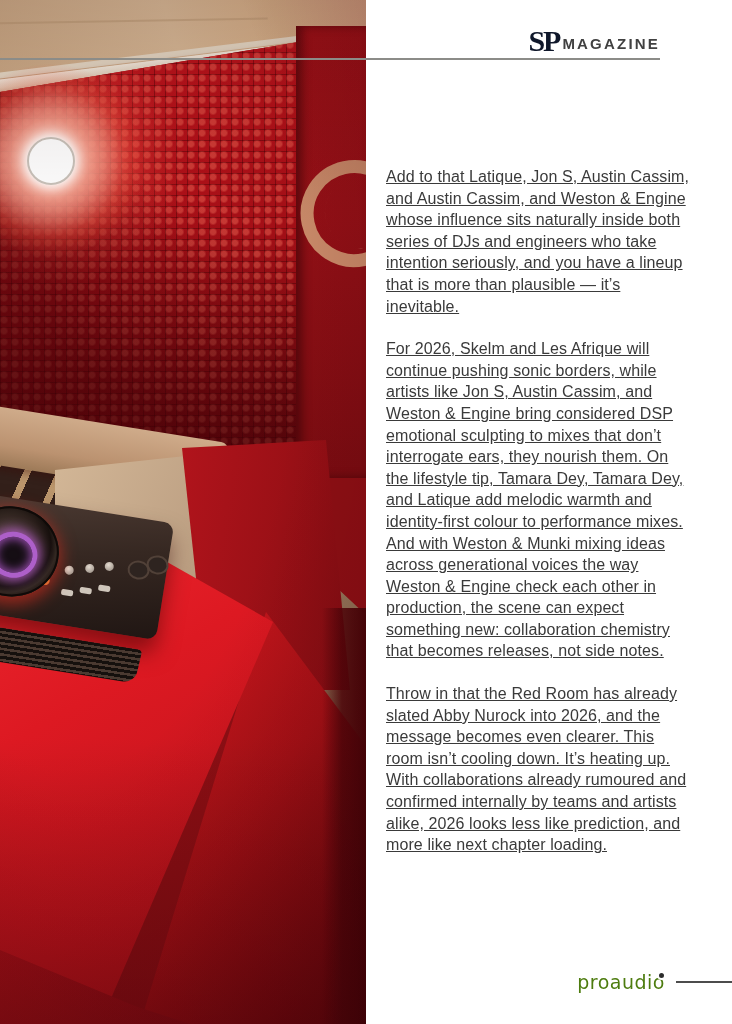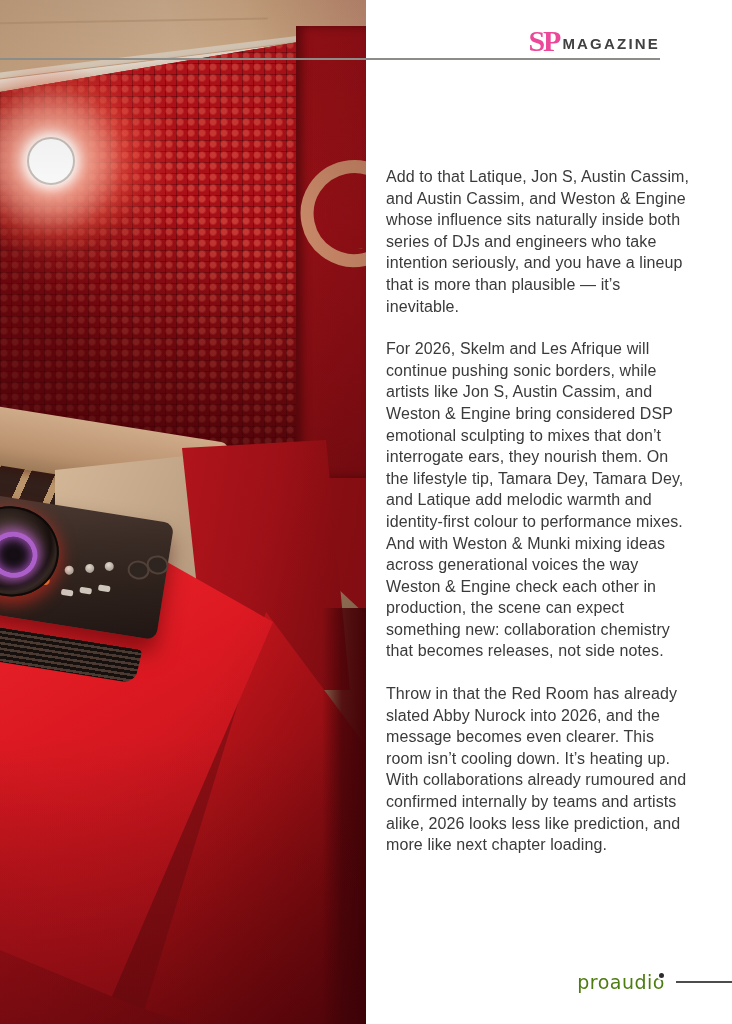--- a/index.html
+++ b/index.html
@@ -95,35 +95,35 @@
   .dj-pad{width:18px;height:15px;border-radius:50%;background:#2e2420;border:2px solid #514138;}
 
   .ph-vignette{left:0;top:0;width:100%;height:100%;z-index:20;
     background:radial-gradient(135% 100% at 20% 30%, rgba(0,0,0,0) 45%, rgba(55,0,8,.38) 100%),
                linear-gradient(180deg, rgba(30,0,0,.15) 0%, rgba(0,0,0,0) 22%, rgba(0,0,0,0) 72%, rgba(45,0,5,.28) 100%);}
 
   
   .top-rule{position:absolute;left:0;top:58px;width:660px;height:2px;background:#8c8c88;z-index:30;}
   .header{position:absolute;top:24px;right:72px;z-index:31;white-space:nowrap;}
   .brand-sp{font-family:"Liberation Serif",serif;font-weight:bold;font-size:30px;
-    letter-spacing:-2px;color:#ec4899;vertical-align:baseline;}
+    letter-spacing:-2px;color:#0f172a;vertical-align:baseline;}
   .brand-mag{font-family:"Liberation Sans",sans-serif;font-weight:bold;font-size:15px;
     letter-spacing:2.2px;color:#414141;margin-left:3px;vertical-align:2px;}
 
   .footer{position:absolute;top:966px;right:0;height:32px;display:flex;align-items:center;z-index:31;}
   .footer-brand{position:relative;font-family:"DejaVu Sans",sans-serif;font-size:19px;
     color:#4d7c0f;letter-spacing:.5px;line-height:1;}
   .pa-odot{position:absolute;right:-1px;top:-2px;width:5px;height:5px;border-radius:50%;
     background:#2c2c2c;border:2px solid #ffffff;}
   .footer-rule{width:56px;height:2px;background:#4c4c4c;margin-left:11px;}
 
   
   .article{position:absolute;left:386px;top:166px;width:314px;z-index:31;
     color:#3a3a3a;font-size:16px;line-height:21.6px;letter-spacing:.1px;}
-  .article p{margin:0 6px 21px 0;}
+  .article p{margin:0 6px 21px 0;text-decoration:underline;}
 </style>
 </head>
 <body>
 
 <div class="page">
 
   <div class="photo">
     <div class="ph-ceiling">
 
       <div class="seam seam-3"></div>

